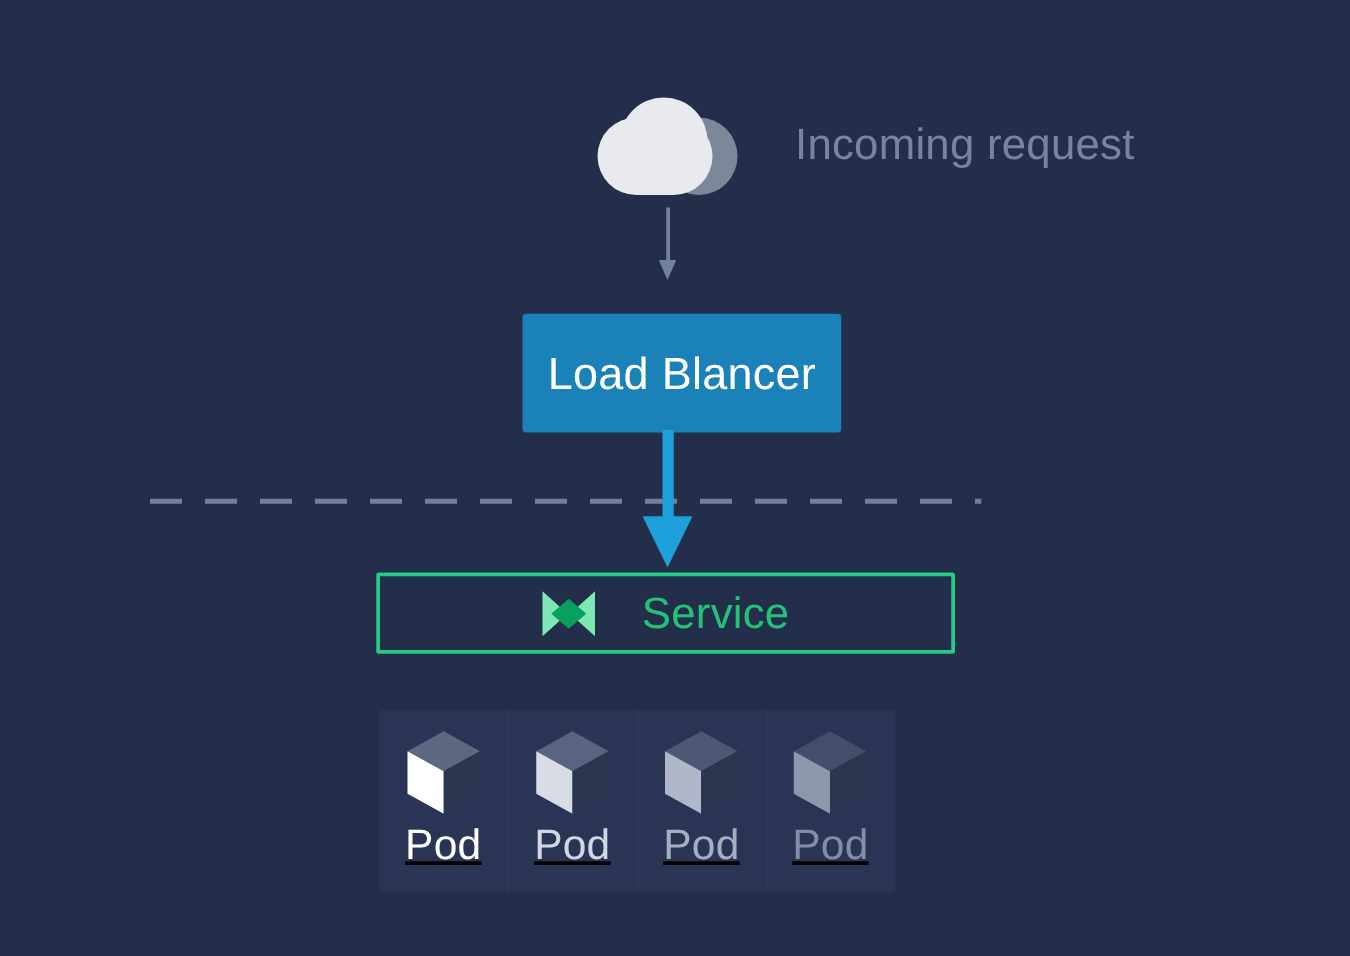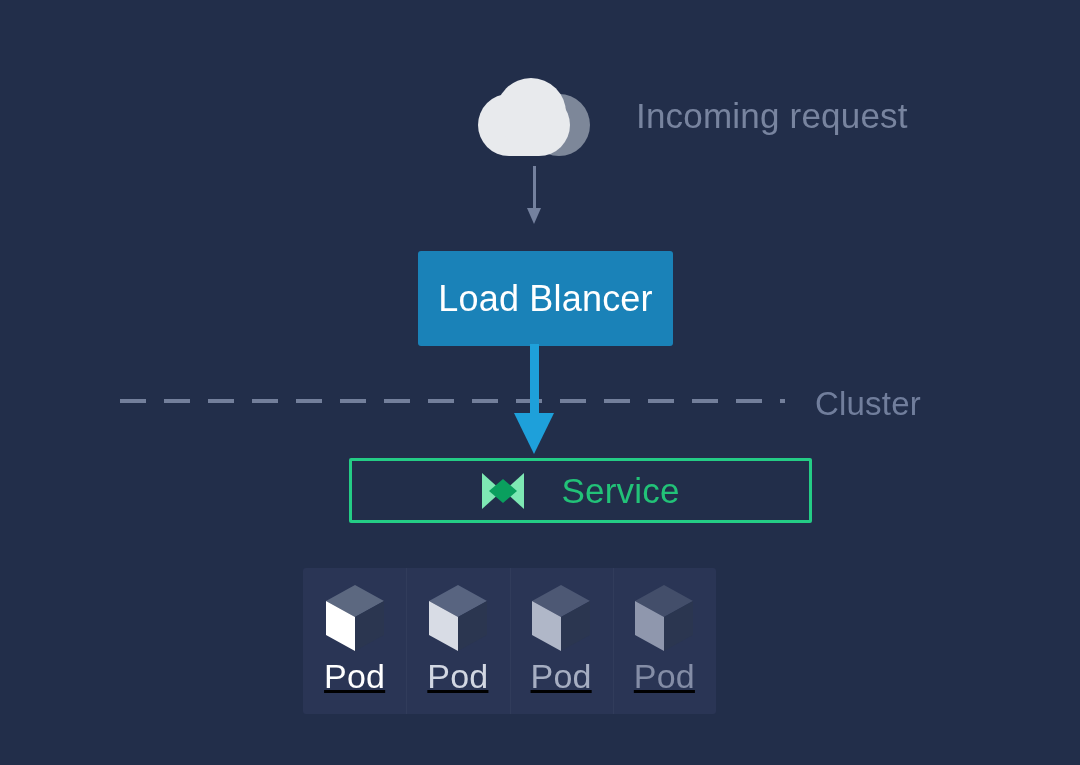--- a/index.html
+++ b/index.html
@@ -175,21 +175,20 @@
     left: 301px;
     top: 458px;
     width: 463px;
     height: 65px;
     border: 3px solid #24cc85;
     border-radius: 2px;
     display: flex;
     align-items: center;
     justify-content: center;
     box-sizing: border-box;
-    margin-left: 48px;
   }
   .svc-inner {
     display: flex;
     align-items: center;
     gap: 36px;
   }
   .svc-icon {
     width: 44px;
     height: 40px;
     display: block;
@@ -259,21 +258,20 @@
   <div class="arrow-thin">
     <div class="shaft"></div>
     <div class="head"></div>
   </div>
 
   <div class="lb-box">
     <span class="lb-label">Load Blancer</span>
   </div>
 
   <div class="cluster-line"></div>
-  <div class="label-cluster">Cluster</div>
 
   <div class="arrow-blue">
     <div class="shaft"></div>
     <div class="head"></div>
   </div>
 
   <div class="service-box">
     <div class="svc-inner">
       <svg class="svc-icon" viewBox="0 0 44 40">
         <polygon points="1,2 1,38 21,20" fill="#7ee8b4"></polygon>

